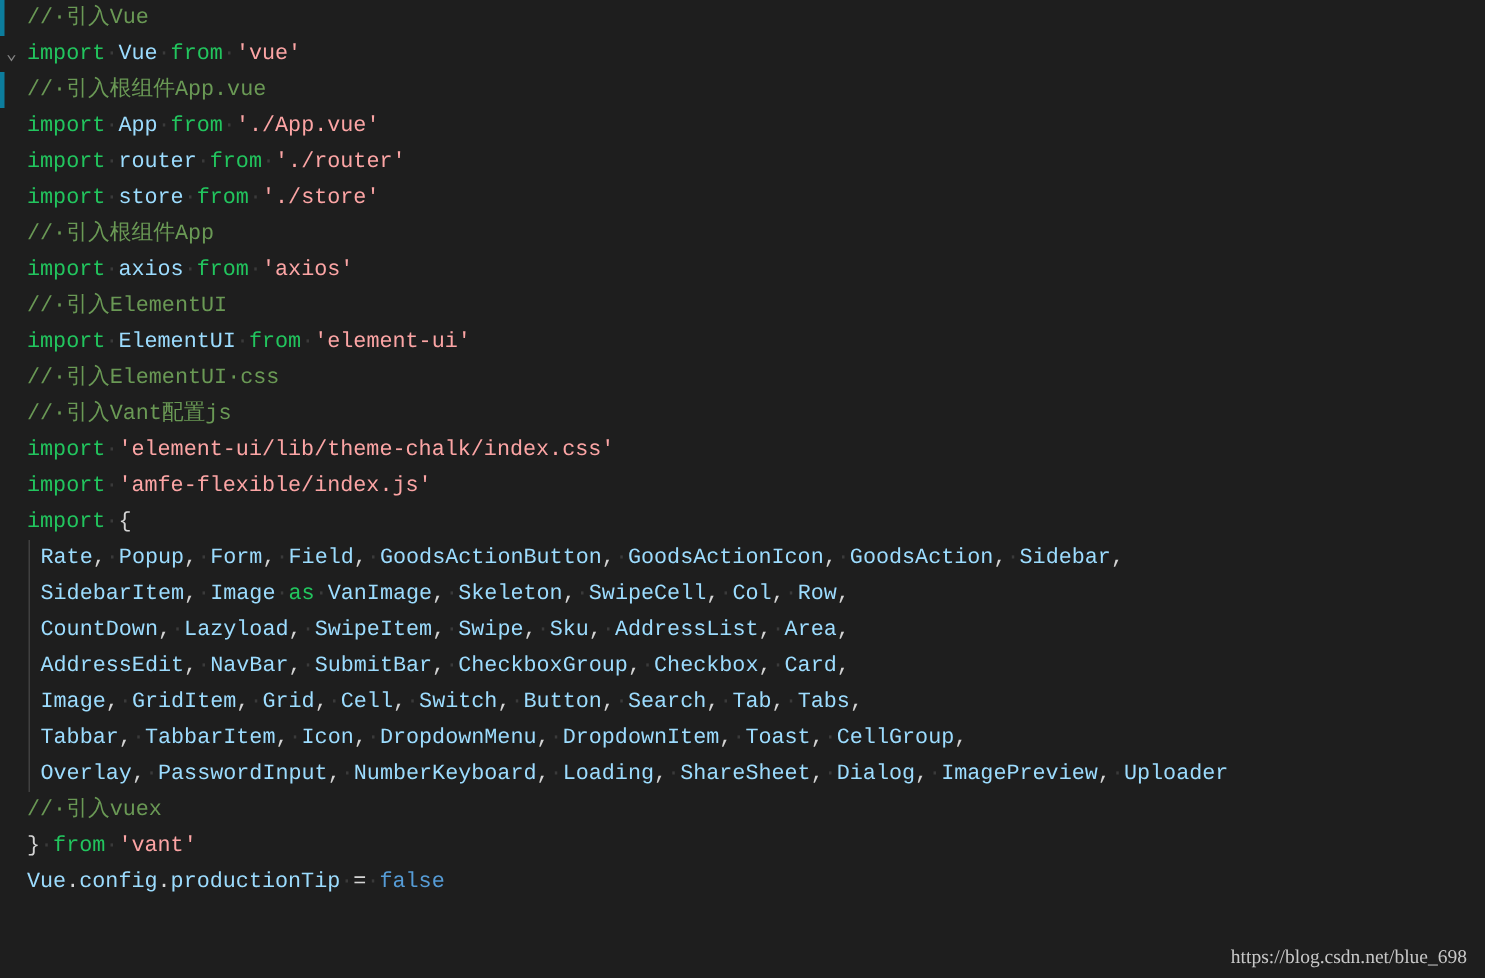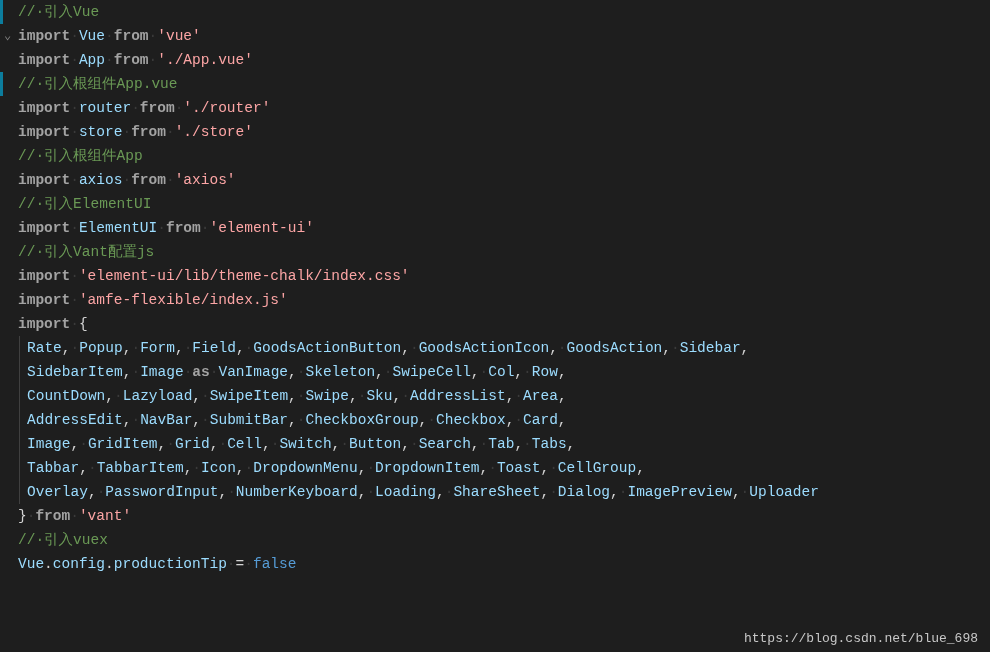--- a/index.html
+++ b/index.html
@@ -34,64 +34,64 @@
       color: #858585;
       margin-right: 4px;
       font-size: 12px;
       width: 10px;
       display: inline-block;
       cursor: pointer;
     }
     .gap { width: 14px; display: inline-block; }
     .code { white-space: pre; }
     .c-green { color: #6a9955; }
-    .c-purple { color: #a3a3a3; font-weight: bold; }
+    .c-purple { color: #22c55e; }
     .c-blue { color: #9cdcfe; }
     .c-darkblue { color: #569cd6; }
     .c-orange { color: #fca5a5; }
     .c-white { color: #d4d4d4; }
     .indent-guide {
       border-left: 1px solid #404040;
       display: inline-block;
       width: 8px;
       height: 24px;
       margin-left: 1px;
       vertical-align: top;
     }
     .watermark {
       position: absolute;
       bottom: 6px;
       right: 12px;
       color: #c8c8c8;
       font-size: 13px;
-      font-family: Liberation Mono, monospace;
+      font-family: Liberation Serif, serif;
     }
     .ws { color: #404040; }
   </style>
 </head>
 <body>
 
 <div class="editor" id="editor">
     <div class="line">
       <div class="gutter-mark mod"></div>
       <span class="gap"></span>
       <span class="code"><span class="c-green">//·引入Vue</span></span>
     </div>
     <div class="line">
       <span class="fold">⌄</span>
       <span class="code"><span class="c-purple">import</span><span class="ws" style="color: rgb(58, 58, 58);">·</span><span class="c-blue">Vue</span><span class="ws" style="color: rgb(58, 58, 58);">·</span><span class="c-purple">from</span><span class="ws" style="color: rgb(58, 58, 58);">·</span><span class="c-orange">'vue'</span></span>
     </div>
     <div class="line">
-      <span class="gap"></span>
-      <span class="code"><span class="c-purple">import</span><span class="ws" style="color: rgb(58, 58, 58);">·</span><span class="c-blue">App</span><span class="ws" style="color: rgb(58, 58, 58);">·</span><span class="c-purple">from</span><span class="ws" style="color: rgb(58, 58, 58);">·</span><span class="c-orange">'./App.vue'</span></span>
-    </div>
-    <div class="line">
       <div class="gutter-mark mod"></div>
       <span class="gap"></span>
       <span class="code"><span class="c-green">//·引入根组件App.vue</span></span>
+    </div>
+    <div class="line">
+      <span class="gap"></span>
+      <span class="code"><span class="c-purple">import</span><span class="ws" style="color: rgb(58, 58, 58);">·</span><span class="c-blue">App</span><span class="ws" style="color: rgb(58, 58, 58);">·</span><span class="c-purple">from</span><span class="ws" style="color: rgb(58, 58, 58);">·</span><span class="c-orange">'./App.vue'</span></span>
     </div>
     <div class="line">
       <span class="gap"></span>
       <span class="code"><span class="c-purple">import</span><span class="ws" style="color: rgb(58, 58, 58);">·</span><span class="c-blue">router</span><span class="ws" style="color: rgb(58, 58, 58);">·</span><span class="c-purple">from</span><span class="ws" style="color: rgb(58, 58, 58);">·</span><span class="c-orange">'./router'</span></span>
     </div>
     <div class="line">
       <span class="gap"></span>
       <span class="code"><span class="c-purple">import</span><span class="ws" style="color: rgb(58, 58, 58);">·</span><span class="c-blue">store</span><span class="ws" style="color: rgb(58, 58, 58);">·</span><span class="c-purple">from</span><span class="ws" style="color: rgb(58, 58, 58);">·</span><span class="c-orange">'./store'</span></span>
     </div>
     <div class="line">
@@ -105,20 +105,21 @@
     <div class="line">
       <span class="gap"></span>
       <span class="code"><span class="c-green">//·引入ElementUI</span></span>
     </div>
     <div class="line">
       <span class="gap"></span>
       <span class="code"><span class="c-purple">import</span><span class="ws" style="color: rgb(58, 58, 58);">·</span><span class="c-blue">ElementUI</span><span class="ws" style="color: rgb(58, 58, 58);">·</span><span class="c-purple">from</span><span class="ws" style="color: rgb(58, 58, 58);">·</span><span class="c-orange">'element-ui'</span></span>
     </div>
     <div class="line">
       <span class="gap"></span>
+      <span class="code"><span class="c-green">//·引入ElementUI·css</span></span>
     </div>
     <div class="line">
       <span class="gap"></span>
       <span class="code"><span class="c-green">//·引入Vant配置js</span></span>
     </div>
     <div class="line">
       <span class="gap"></span>
       <span class="code"><span class="c-purple">import</span><span class="ws" style="color: rgb(58, 58, 58);">·</span><span class="c-orange">'element-ui/lib/theme-chalk/index.css'</span></span>
     </div>
     <div class="line">
@@ -152,24 +153,24 @@
     <div class="line">
       <span class="gap"></span>
       <span class="code"><span class="indent-guide"></span><span class="c-blue">Tabbar</span><span class="c-white">,<span style="color:#3a3a3a">·</span></span><span class="c-blue">TabbarItem</span><span class="c-white">,<span style="color:#3a3a3a">·</span></span><span class="c-blue">Icon</span><span class="c-white">,<span style="color:#3a3a3a">·</span></span><span class="c-blue">DropdownMenu</span><span class="c-white">,<span style="color:#3a3a3a">·</span></span><span class="c-blue">DropdownItem</span><span class="c-white">,<span style="color:#3a3a3a">·</span></span><span class="c-blue">Toast</span><span class="c-white">,<span style="color:#3a3a3a">·</span></span><span class="c-blue">CellGroup</span><span class="c-white">,</span></span>
     </div>
     <div class="line">
       <span class="gap"></span>
       <span class="code"><span class="indent-guide"></span><span class="c-blue">Overlay</span><span class="c-white">,<span style="color:#3a3a3a">·</span></span><span class="c-blue">PasswordInput</span><span class="c-white">,<span style="color:#3a3a3a">·</span></span><span class="c-blue">NumberKeyboard</span><span class="c-white">,<span style="color:#3a3a3a">·</span></span><span class="c-blue">Loading</span><span class="c-white">,<span style="color:#3a3a3a">·</span></span><span class="c-blue">ShareSheet</span><span class="c-white">,<span style="color:#3a3a3a">·</span></span><span class="c-blue">Dialog</span><span class="c-white">,<span style="color:#3a3a3a">·</span></span><span class="c-blue">ImagePreview</span><span class="c-white">,<span style="color:#3a3a3a">·</span></span><span class="c-blue">Uploader</span></span>
     </div>
     <div class="line">
       <span class="gap"></span>
-      <span class="code"><span class="c-white">}</span><span class="ws" style="color: rgb(58, 58, 58);">·</span><span class="c-purple">from</span><span class="ws" style="color: rgb(58, 58, 58);">·</span><span class="c-orange">'vant'</span></span>
+      <span class="code"><span class="c-green">//·引入vuex</span></span>
     </div>
     <div class="line">
       <span class="gap"></span>
-      <span class="code"><span class="c-green">//·引入vuex</span></span>
+      <span class="code"><span class="c-white">}</span><span class="ws" style="color: rgb(58, 58, 58);">·</span><span class="c-purple">from</span><span class="ws" style="color: rgb(58, 58, 58);">·</span><span class="c-orange">'vant'</span></span>
     </div>
     <div class="line">
       <span class="gap"></span>
       <span class="code"><span class="c-blue">Vue</span><span class="c-white">.</span><span class="c-blue">config</span><span class="c-white">.</span><span class="c-blue">productionTip</span><span class="ws" style="color: rgb(58, 58, 58);">·</span><span class="c-white">=</span><span class="ws" style="color: rgb(58, 58, 58);">·</span><span class="c-darkblue">false</span></span>
     </div>
   </div>
 <div class="watermark">https://blog.csdn.net/blue_698</div>
 
 </body></html>

